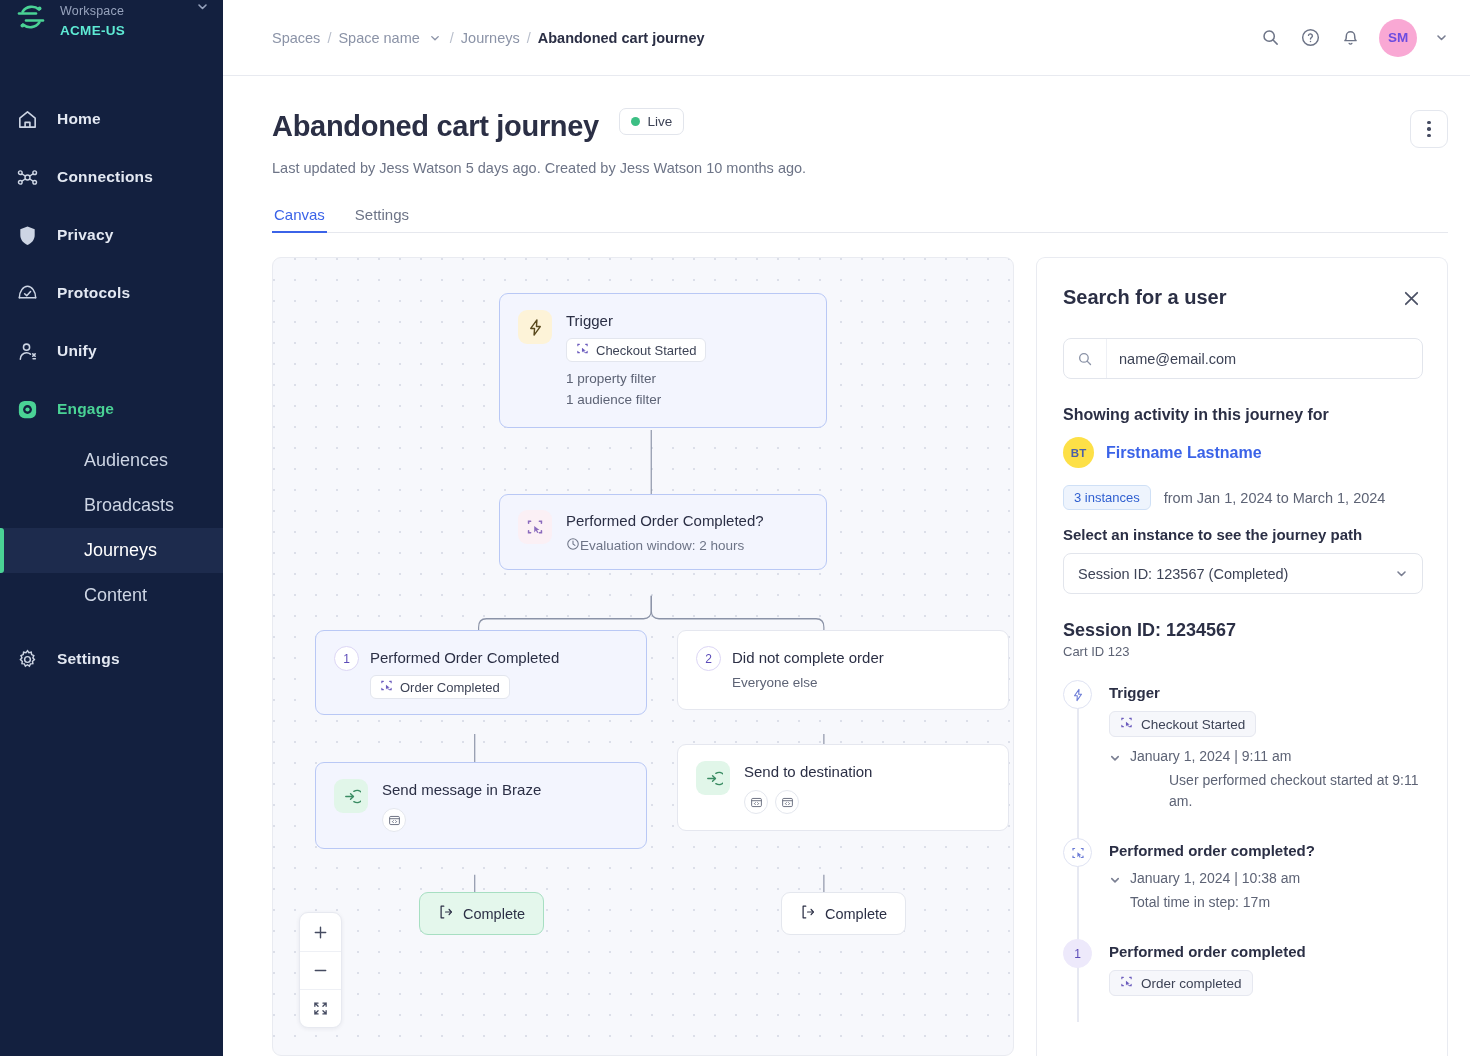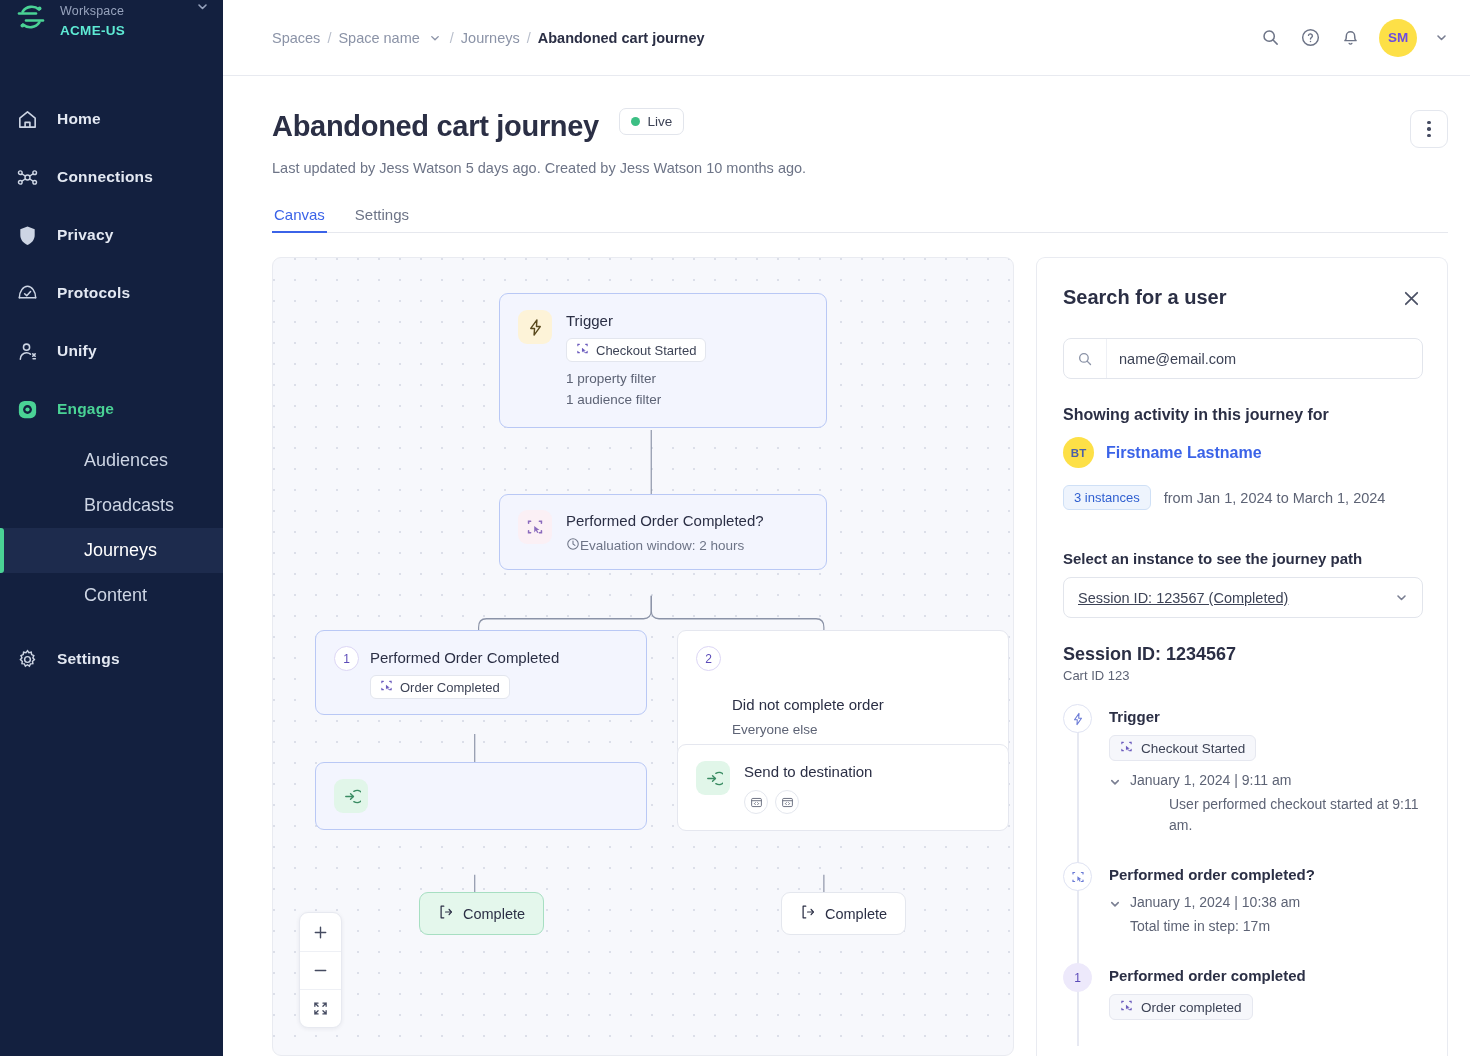--- a/index.html
+++ b/index.html
@@ -62,21 +62,21 @@
   }
   .crumbs { display: flex; align-items: center; font-size: 14.5px; gap: 7px; flex: 1; }
   .crumb { color: #8b93a7; cursor: pointer; }
   .crumb.cur { color: #2b2f45; font-weight: 700; cursor: default; }
   .crumb-sep { color: #b9bfcc; }
   .crumb-caret { color:#8b93a7; font-size:10px; padding: 0 2px; cursor:pointer; display:flex; }
 
   .topicons { display: flex; align-items: center; gap: 18px; }
   .ticon { width: 22px; height: 22px; color: #6d7487; cursor: pointer; display:flex; align-items:center; justify-content:center; }
   .avatar {
-    width: 38px; height: 38px; border-radius: 50%; background: #fde047;
+    width: 38px; height: 38px; border-radius: 50%; background: #f9a8d4;
     color: #6d4ce0; font-size: 13.5px; font-weight: 700;
     display: flex; align-items: center; justify-content: center; cursor: pointer;
   }
   .av-caret { color:#7a7f92; font-size: 11px; cursor:pointer; display:flex; }
 
   .content { flex: 1; padding: 34px 22px 0 49px; min-height:0; display:flex; flex-direction:column; }
 
   .title-row { display: flex; align-items: flex-start; }
   .title-left { flex: 1; }
   .page-title {
@@ -192,26 +192,26 @@
   }
   .uname { font-size: 16px; color: #3b63e8; font-weight: 700; cursor: pointer; }
 
   .instrow { margin-top: 17px; display: flex; align-items: center; gap: 13px; }
   .instbadge {
     border: 1px solid #cfe0f6; background: #eef4fd; border-radius: 6px;
     padding: 4px 10px; font-size: 13px; color: #2f5fd0; font-weight: 400;
   }
   .instrange { font-size: 14.5px; color: #5d6375; }
 
-  .sellabel { margin-top: 40px; font-size: 15px; font-weight: 700; color: #2b2f45; }
+  .sellabel { margin-top: 16px; font-size: 15px; font-weight: 700; color: #2b2f45; }
   .selbox {
     margin-top: 10px; height: 41px; border: 1px solid #e2e5ec; border-radius: 8px;
     display: flex; align-items: center; padding: 0 14px; cursor: pointer;
   }
-  .selval { flex: 1; font-size: 14.5px; color: #3d4356; text-decoration: underline; }
+  .selval { flex: 1; font-size: 14.5px; color: #3d4356; }
   .selcaret { color: #7a7f92; font-size: 11px; display:flex; }
 
   .sid { margin-top: 26px; font-size: 18px; font-weight: 700; color: #2b2f45; }
   .cartid { margin-top: 3px; font-size: 13px; color: #5d6375; }
 
   .timeline { margin-top: 21px; position: relative; padding-left: 0; }
   .tl-item { position: relative; padding-left: 46px; padding-bottom: 26px; }
   .tl-item::before {
     content:""; position: absolute; left: 14px; top: 27px; bottom: -4px;
     width: 1.5px; background: #e7e9f2;
@@ -504,36 +504,48 @@
                 </span>
                 <span>Order Completed</span>
               </span>
             </div>
           </div>
         </div>
 
         <div class="node" style="left:404px; top:372px; width:332px;">
           <div class="node-row" style="padding:15px 18px; gap:11px;">
             <span class="numbadge">2</span>
-            <div class="node-body" style="padding-top:3px;margin-top:47px;">
+            <div class="node-body" style="padding-top:3px;">
               <div class="node-title">Did not complete order</div>
               <div class="node-meta">Everyone else</div>
             </div>
           </div>
         </div>
 
         <div class="node sel" style="left:42px; top:504px; width:332px;">
           <div class="node-row" style="padding:16px 18px;">
             <span class="tile green">
               <svg width="19" height="19" viewBox="0 0 20 20" fill="none" stroke="#3a8c63" stroke-width="1.5" stroke-linecap="round" stroke-linejoin="round">
                   <path d="M4 10h8"></path>
                   <path d="M9 7l3 3-3 3"></path>
                   <path d="M12.5 4.6a6.4 6.4 0 1 1 0 10.8"></path>
                 </svg>
             </span>
+            <div class="node-body">
+              <div class="node-title">Send message in Braze</div>
+              <div class="codechips">
+                <span class="codechip">
+                  <svg width="13" height="13" viewBox="0 0 16 16" fill="none" stroke="#5d6375" stroke-width="1.1">
+                      <rect x="2" y="3" width="12" height="10" rx="1.4"></rect>
+                      <path d="M2 5.8h12"></path>
+                      <path d="M6.6 8.2 5.4 9.4l1.2 1.2M9.4 8.2l1.2 1.2-1.2 1.2" stroke-linecap="round"></path>
+                    </svg>
+                </span>
+              </div>
+            </div>
           </div>
         </div>
 
         <div class="node" style="left:404px; top:486px; width:332px;">
           <div class="node-row" style="padding:16px 18px;">
             <span class="tile green">
               <svg width="19" height="19" viewBox="0 0 20 20" fill="none" stroke="#3a8c63" stroke-width="1.5" stroke-linecap="round" stroke-linejoin="round">
                   <path d="M4 10h8"></path>
                   <path d="M9 7l3 3-3 3"></path>
                   <path d="M12.5 4.6a6.4 6.4 0 1 1 0 10.8"></path>

